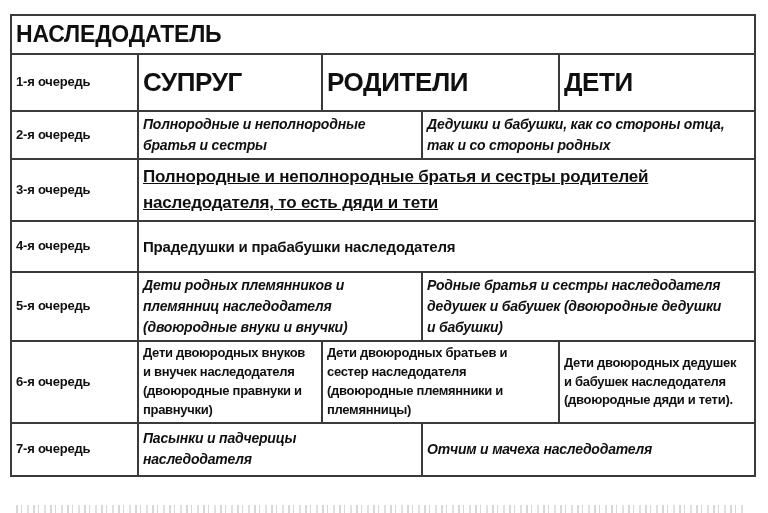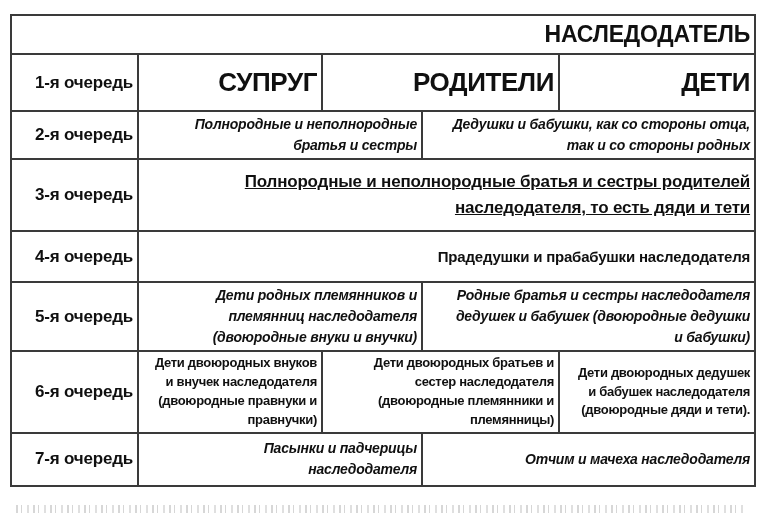--- a/index.html
+++ b/index.html
@@ -14,40 +14,40 @@
   table.inh {
     position: absolute;
     left: 10px; top: 14px;
     width: 744px;
     border-collapse: collapse;
     table-layout: fixed;
     color: #101010;
   }
   table.inh td {
     border: 2px solid #3a3a3a;
-    text-align: right;
+    text-align: left;
     vertical-align: middle;
     font-weight: 700;
     white-space: pre-line;
     padding: 2px 4px;
     letter-spacing: -0.2px;
     line-height: 1.45;
     overflow: hidden;
   }
   tr.h-row  { height: 28px; }
   tr.r-1    { height: 57px; }
   tr.r-2    { height: 40px; }
-  tr.r-3    { height: 72px; }
+  tr.r-3    { height: 62px; }
   tr.r-4    { height: 51px; border-radius: 19px; }
   tr.r-5    { height: 62px; }
   tr.r-6    { height: 75px; }
   tr.r-7    { height: 53px; margin-left: 12px; }
 
   td.hdr    { font-size: 23px; letter-spacing: -0.5px; line-height: 1.1; }
-  td.qlabel { font-size: 17px; }
+  td.qlabel { font-size: 13px; }
   tr.r-1 td.big { font-size: 26px; letter-spacing: -0.4px; }
   tr.r-2 td.body, tr.r-5 td.body, tr.r-7 td.body { font-size: 14px; line-height: 1.5; font-style: italic; }
   tr.r-3 td.body { font-size: 17px; line-height: 1.55; text-decoration: underline; }
   tr.r-4 td.body { font-size: 15px; }
   tr.r-6 td.body { font-size: 13px; line-height: 1.45; letter-spacing: -0.3px; }
 
   .artifact-band {
     position: absolute;
     left: 16px; right: 22px; bottom: 0;
     height: 8px;

